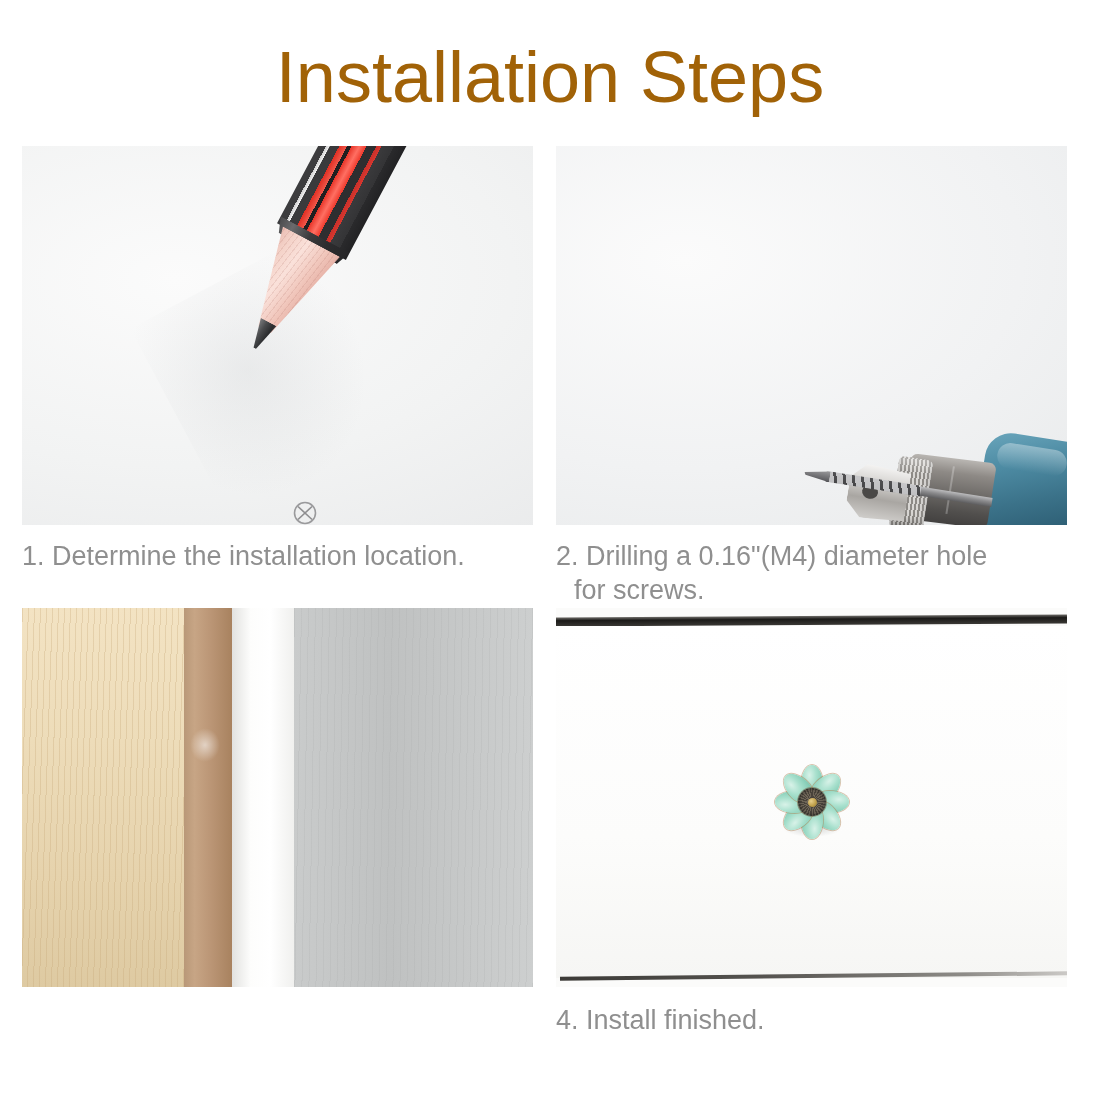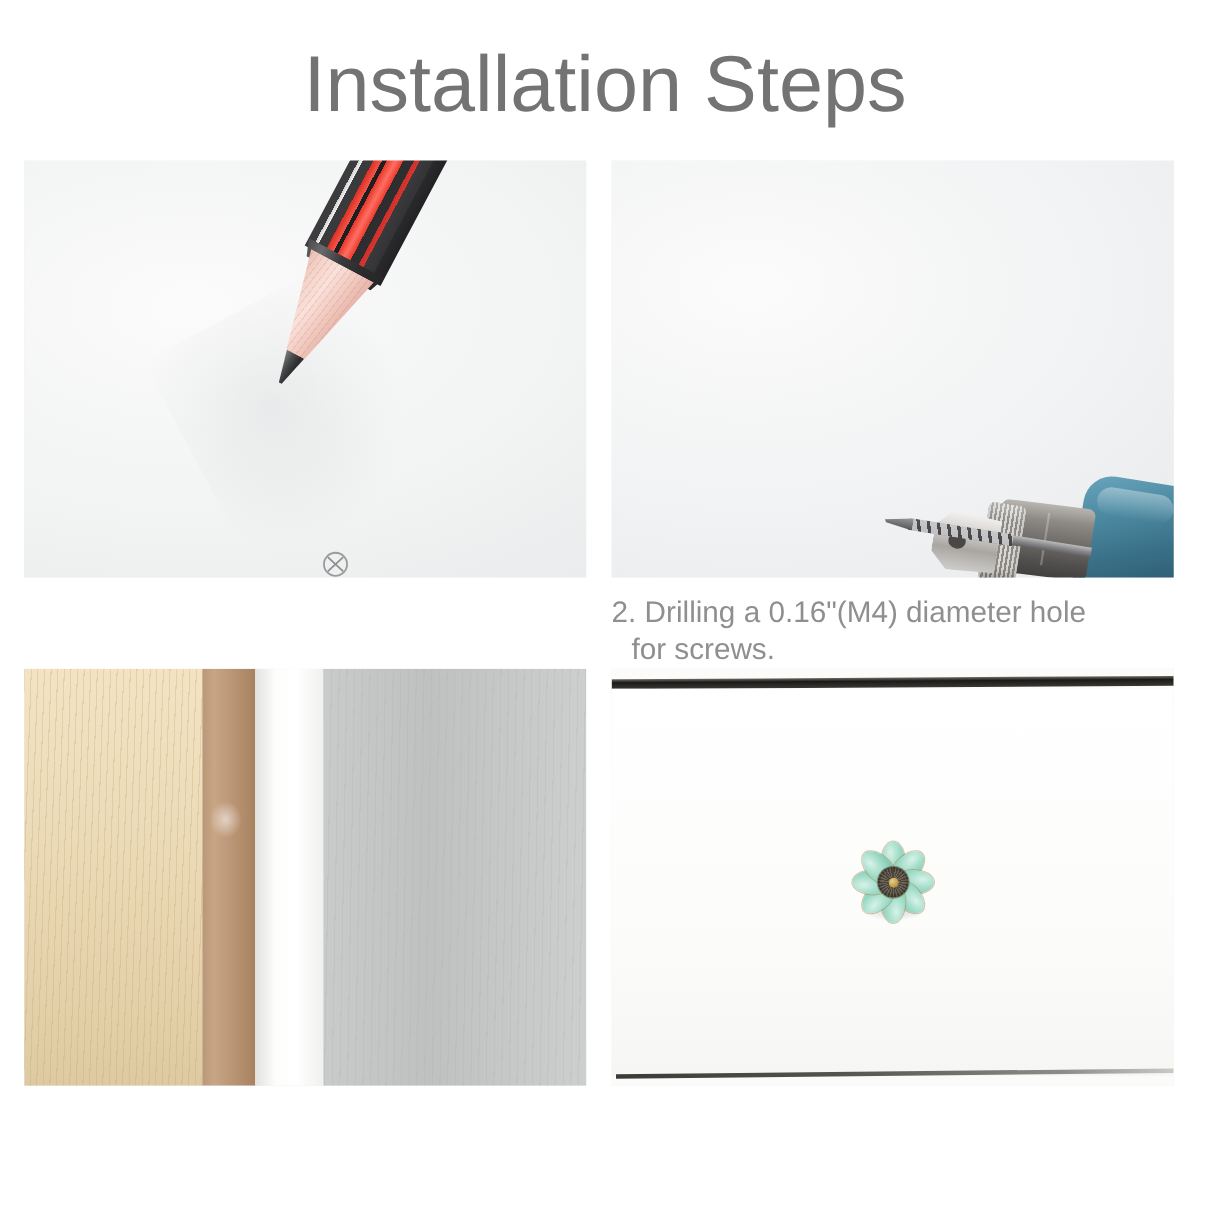--- a/index.html
+++ b/index.html
@@ -16,21 +16,21 @@
 
   
   .title {
     position: absolute;
     top: 34px;
     left: 0;
     width: 1100px;
     text-align: center;
     font-size: 72px;
     font-weight: 400;
-    color: #737373;
+    color: #a16207;
     letter-spacing: 0px;
     line-height: 86px;
     white-space: nowrap;
   }
 
   
   .grid { position: absolute; top: 146px; left: 22px; width: 1058px; }
 
   .card { position: absolute; width: 511px; }
   .card-1 { left: 0px;   top: 0px; }
@@ -274,20 +274,21 @@
         <div class="pencil-lead"></div>
       </div>
       <div class="mark">
         <svg width="26" height="26" viewBox="0 0 26 26">
           <circle cx="13" cy="13" r="10.5" fill="none" stroke="#9a9a9c" stroke-width="1.6"></circle>
           <line x1="6" y1="6.5" x2="20" y2="19.5" stroke="#8e8e90" stroke-width="1.6"></line>
           <line x1="20" y1="6.5" x2="6" y2="19.5" stroke="#8e8e90" stroke-width="1.6"></line>
         </svg>
       </div>
     </div>
+    <div class="caption">1. Determine the installation location.</div>
   </div>
 
   <div class="card card-2">
     <div class="photo">
       <div class="p2-bg"></div>
 
       <div class="drill">
         <div class="drill-body"></div>
         <div class="drill-collar"></div>
         <div class="chuck-knurl"></div>
@@ -330,15 +331,16 @@
         <div class="petal" style="transform:rotate(135deg) translateY(-20px);"></div>
         <div class="petal" style="transform:rotate(180deg) translateY(-20px);"></div>
         <div class="petal" style="transform:rotate(225deg) translateY(-20px);"></div>
         <div class="petal" style="transform:rotate(270deg) translateY(-20px);"></div>
         <div class="petal" style="transform:rotate(315deg) translateY(-20px);"></div>
         <div class="hub">
           <div class="hub-dot"></div>
         </div>
       </div>
     </div>
+    <div class="caption">4. Install finished.</div>
   </div>
 
 </div>
 
 </body></html>

